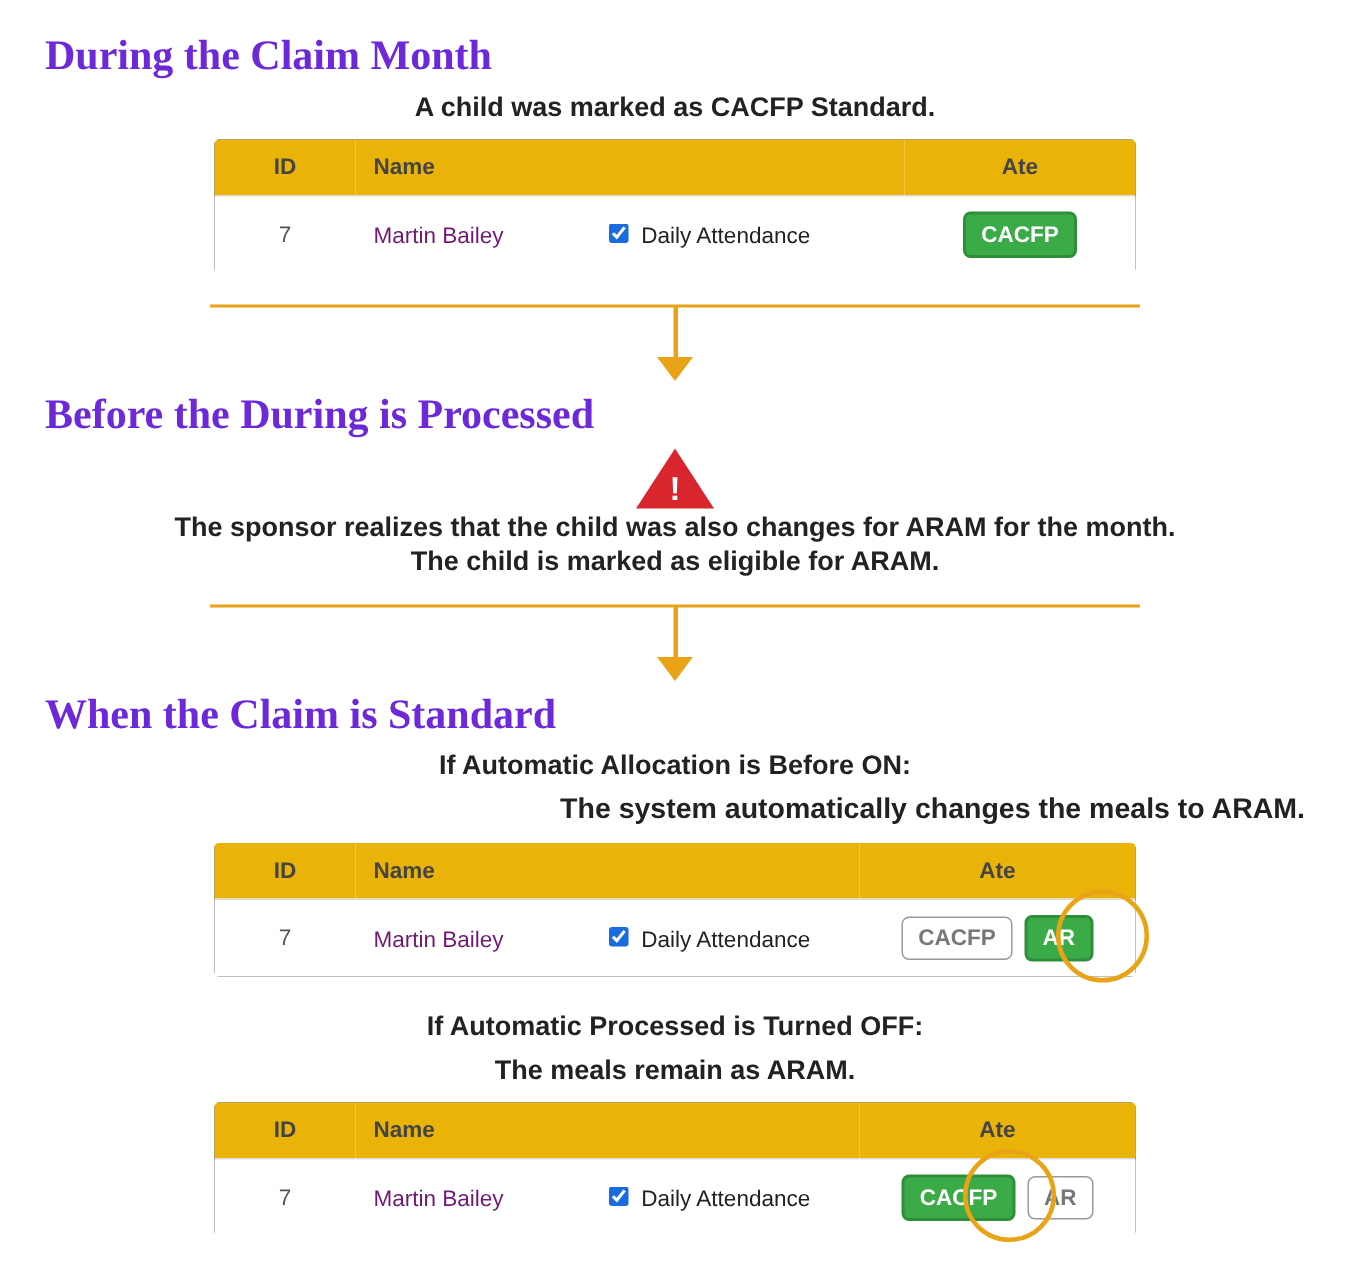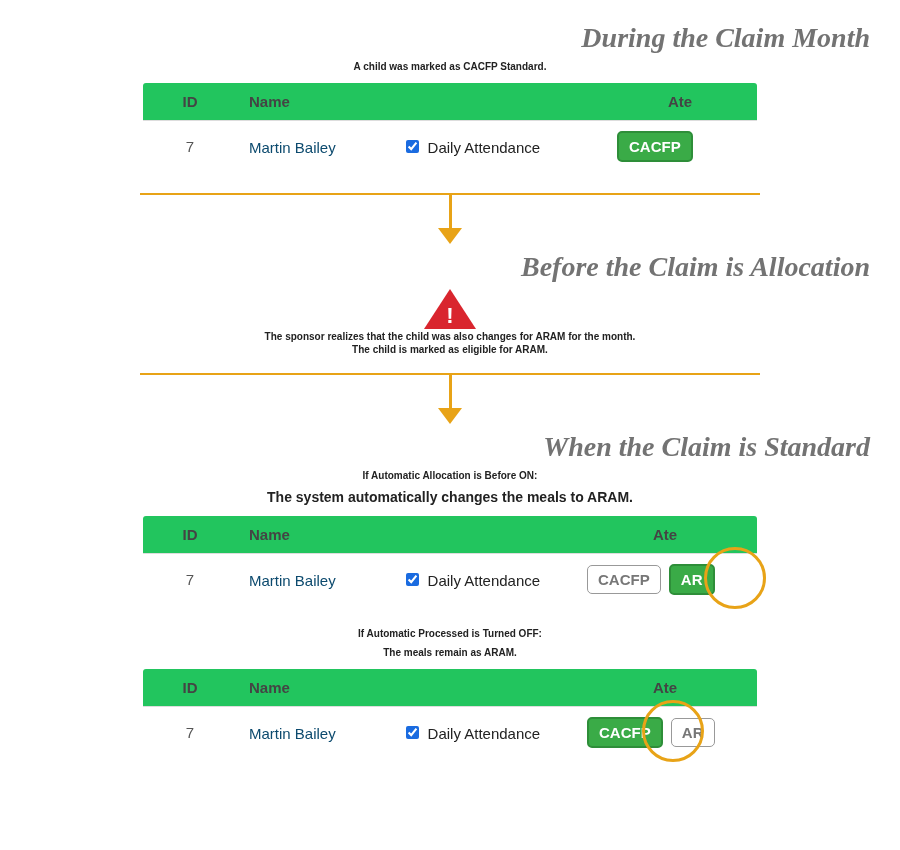--- a/index.html
+++ b/index.html
@@ -6,66 +6,65 @@
     margin: 0;
     padding: 15px 30px;
     font-family: Arial, Helvetica, sans-serif;
     width: 900px;
     box-sizing: border-box;
     color: #222;
     background: #fff;
   }
   .script-heading {
     font-family: "Brush Script MT", "Segoe Script", cursive;
-    color: #737373;
+    color: #6d28d9;
     font-size: 28px;
     font-weight: bold;
-    text-align: right;
+    text-align: left;
     margin: 6px 0;
     line-height: 1.2;
-    font-style: italic;
   }
   .subtext {
     text-align: center;
-    font-size: 10px;
+    font-size: 18px;
     font-weight: bold;
     margin: 2px 0 8px 0;
   }
   .subtext-regular {
-    text-align: center;
-    font-size: 14px;
+    text-align: right;
+    font-size: 19px;
     font-weight: normal;
     margin: 2px 0 8px 0;
   }
   .tbl-wrap {
     margin: 0 auto;
     position: relative;
     width: 620px;
   }
   .tbl {
     border: 3px solid #000;
     border-collapse: collapse;
     width: 100%;
     border-radius: 6px;
     overflow: hidden;
   }
   .tbl th, .tbl td {
     padding: 10px 12px;
     font-size: 15px;
   }
   .tbl thead th {
-    background: #22c55e;
+    background: #eab308;
     color: #444;
     font-weight: bold;
     text-align: left;
     border-bottom: 1px solid #ddd;
   }
   .tbl thead th.center { text-align: center; }
   .idcell { color:#555; text-align: center; width: 60px; }
-  .namelink { color:#0c4a6e; }
+  .namelink { color:#701a75; }
   .badge {
     display: inline-block;
     padding: 5px 10px;
     border-radius: 5px;
     font-weight: bold;
     font-size: 15px;
     margin: 0 2px;
   }
   .badge-green { background:#3aab47; color:#fff; border:2px solid #2e8e39; }
   .badge-grey  { background:#fff; color:#777; border:1.5px solid #999; }
@@ -104,21 +103,21 @@
     width: 8px;
     text-align: center;
   }
   .circle-callout {
     position: absolute;
     width: 56px; height: 56px;
     border: 3px solid #e8a317;
     border-radius: 50%;
     pointer-events: none;
   }
-  .atecell { text-align: left; white-space: nowrap; }
+  .atecell { text-align: center; white-space: nowrap; }
   .chk { accent-color:#1a6be0; margin-right:4px; }
 </style>
 </head>
 <body>
 
 <div class="script-heading">During the Claim Month</div>
 <div class="subtext">A child was marked as CACFP Standard.</div>
 
 <div class="tbl-wrap">
   <table class="tbl">
@@ -143,21 +142,21 @@
         </td>
       </tr>
     </tbody>
   </table>
 </div>
 
 <hr class="divider">
 <div class="arrow-stem"></div>
 <div class="arrow-down"></div>
 
-<div class="script-heading">Before the Claim is Allocation</div>
+<div class="script-heading">Before the During is Processed</div>
 <div class="warning-tri">
     <span class="bang">!</span>
   </div>
 <div class="subtext">The sponsor realizes that the child was also changes for ARAM for the month.</div>
 <div class="subtext" style="margin-top:-6px">The child is marked as eligible for ARAM.</div>
 
 <hr class="divider">
 <div class="arrow-stem"></div>
 <div class="arrow-down"></div>
 

